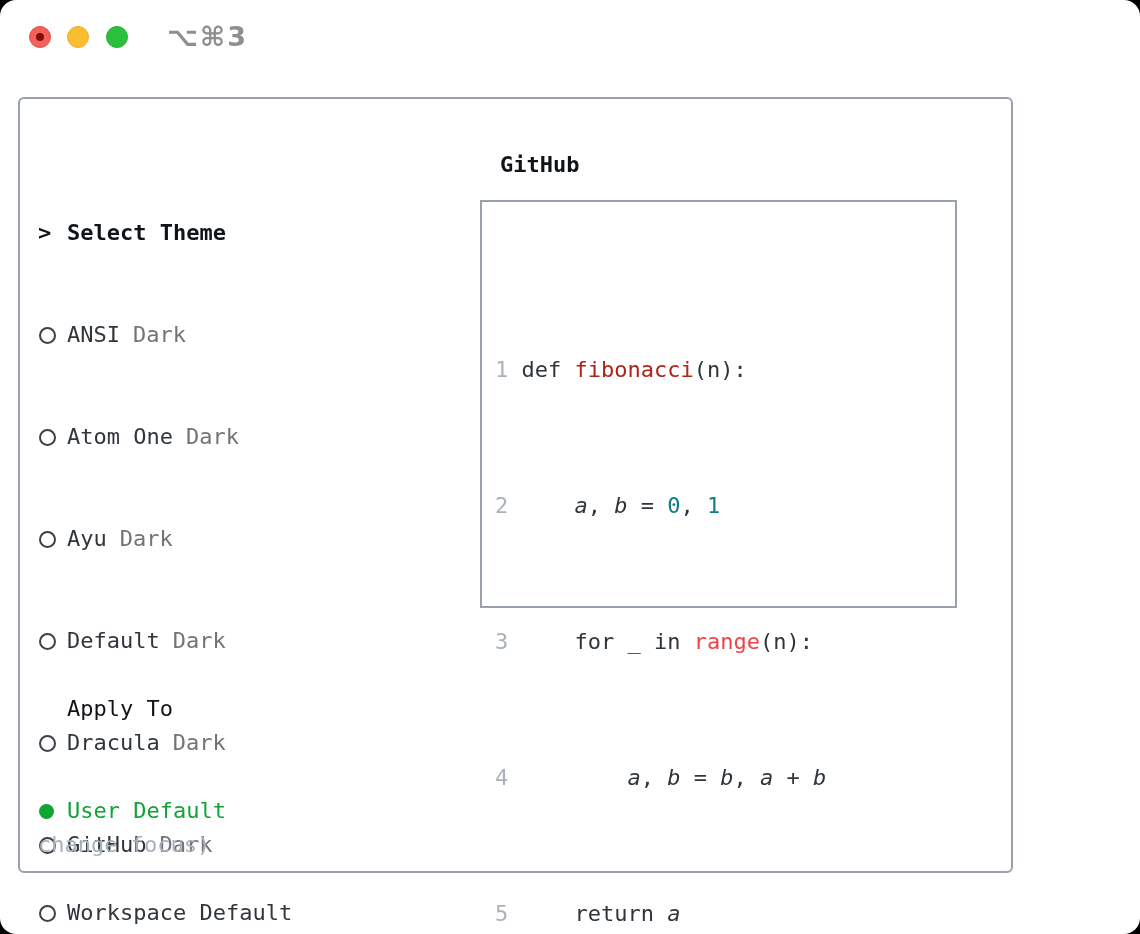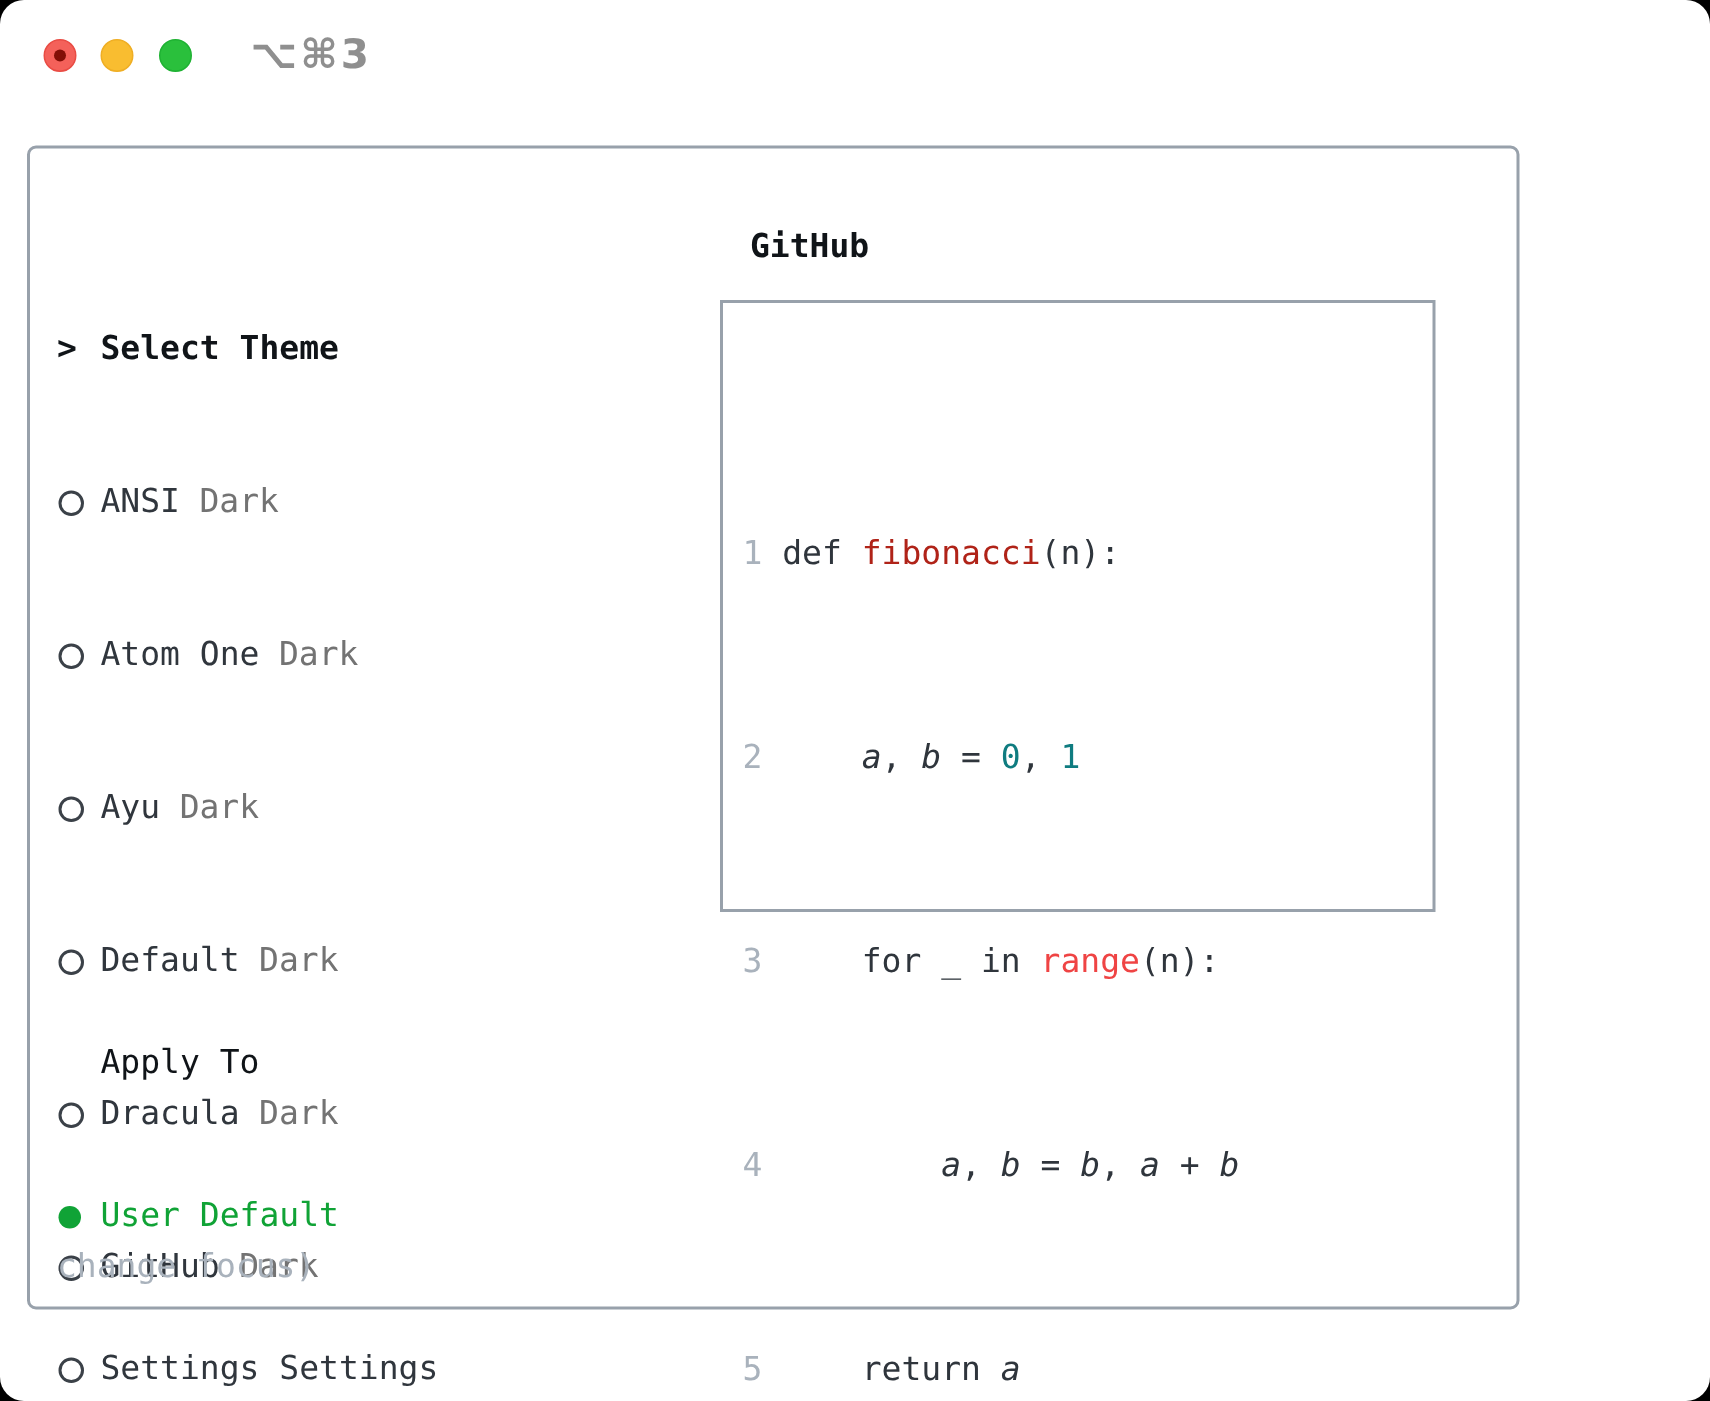--- a/index.html
+++ b/index.html
@@ -111,21 +111,21 @@
       <div class="row">
         <span class="mark"></span>
         <span class="hdr" style="font-weight:normal;color:#101418;">Apply To</span>
       </div>
       <div class="row">
         <span class="mark"><span class="dot sel"></span></span>
         <span class="green">User Default</span>
       </div>
       <div class="row">
         <span class="mark"><span class="dot"></span></span>
-        <span>Settings Settings</span>
+        <span>Workspace Default</span>
       </div>
     </div>
 
     <div class="hint mono muted">
       <div>change focus)</div>
     </div>
 
     <div class="preview-title mono">GitHub</div>
 
     <div class="preview-box">

